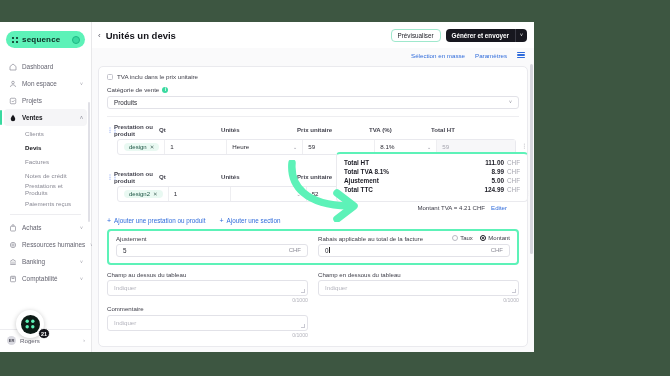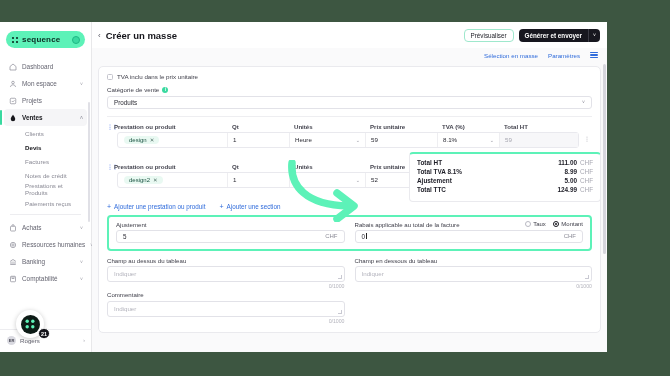--- a/index.html
+++ b/index.html
@@ -11,21 +11,21 @@
   }
   #app {
     position: relative;
     width: 670px; height: 376px;
     background: #3d5641;
   }
   
   .viewport {
     position: absolute;
     left: 0; top: 22px;
-    width: 607px; height: 330px;
+    width: 534px; height: 330px;
     background: #ffffff;
     display: flex;
     overflow: hidden;
   }
 
   
   .sidebar {
     width: 92px; height: 330px;
     background: #ffffff;
     border-right: 1px solid #e8e8ea;
@@ -461,21 +461,21 @@
             </svg>
         </span>
         <span class="float-badge">21</span>
       </div>
     </aside>
 
     <main class="main">
 
       <div class="topbar">
         <span class="back-chev">‹</span>
-        <span class="page-title">Créer un masse</span>
+        <span class="page-title">Unités un devis</span>
         <span class="topbar-spacer"></span>
         <span class="btn btn-outline">Prévisualiser</span>
         <span style="display:flex">
           <span class="btn btn-dark">Générer et envoyer</span>
           <span class="btn-dark-caret">˅</span>
         </span>
       </div>
 
       <div class="subbar">
         <span class="link-blue">Sélection en masse</span>

